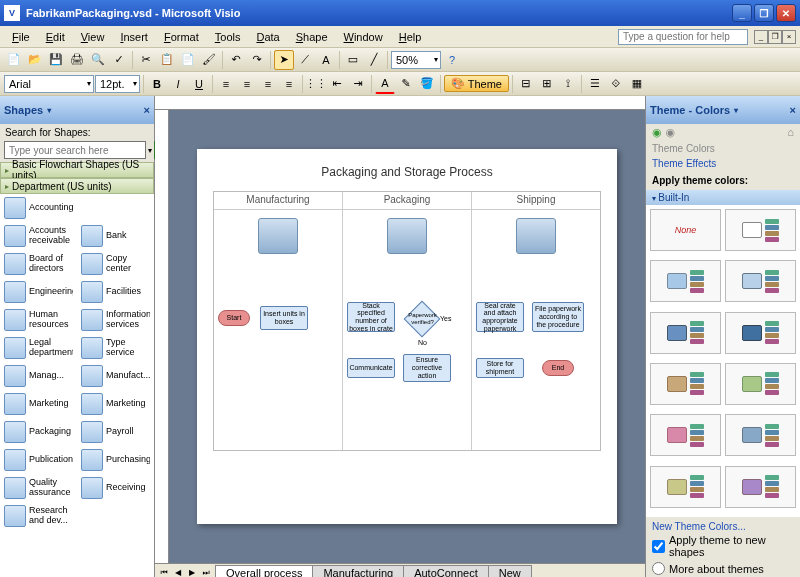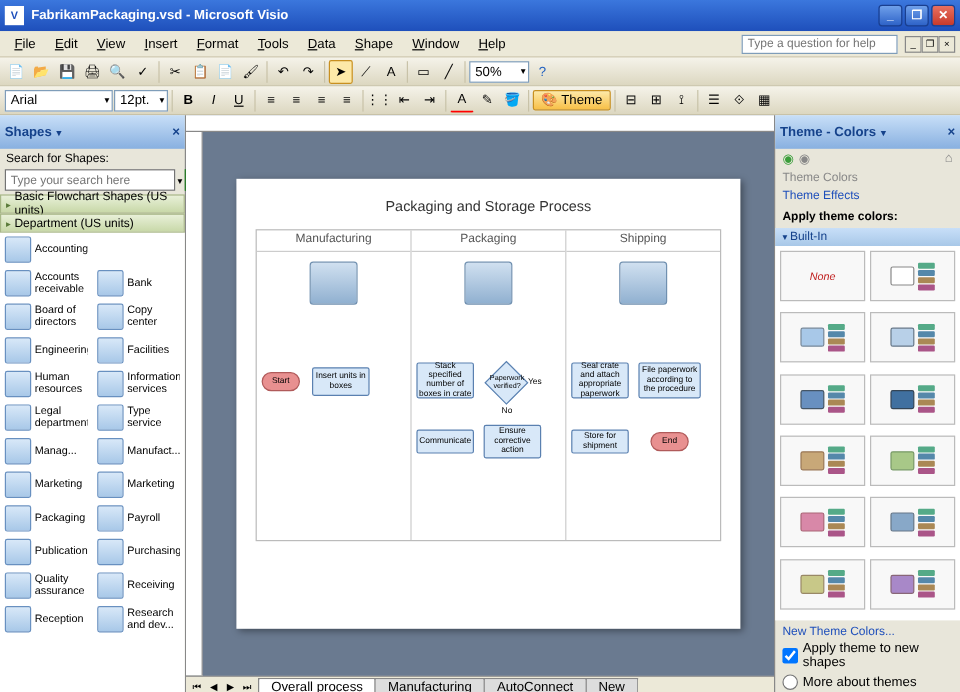--- a/index.html
+++ b/index.html
@@ -292,24 +292,20 @@
             <div class="shape-lbl">Quality assurance</div>
           </div>
           <div class="shape-cell">
             <div class="shape-icn"></div>
             <div class="shape-lbl">Receiving</div>
           </div>
         </div>
         <div class="shape-row">
           <div class="shape-cell">
             <div class="shape-icn"></div>
-            <div class="shape-lbl">Reception</div>
-          </div>
-          <div class="shape-cell">
-            <div class="shape-icn"></div>
             <div class="shape-lbl">Research and dev...</div>
           </div>
         </div>
         <div class="shape-row">
           <div class="shape-cell"></div>
           <div class="shape-cell"></div>
         </div>
       </div>
   </div>
 

